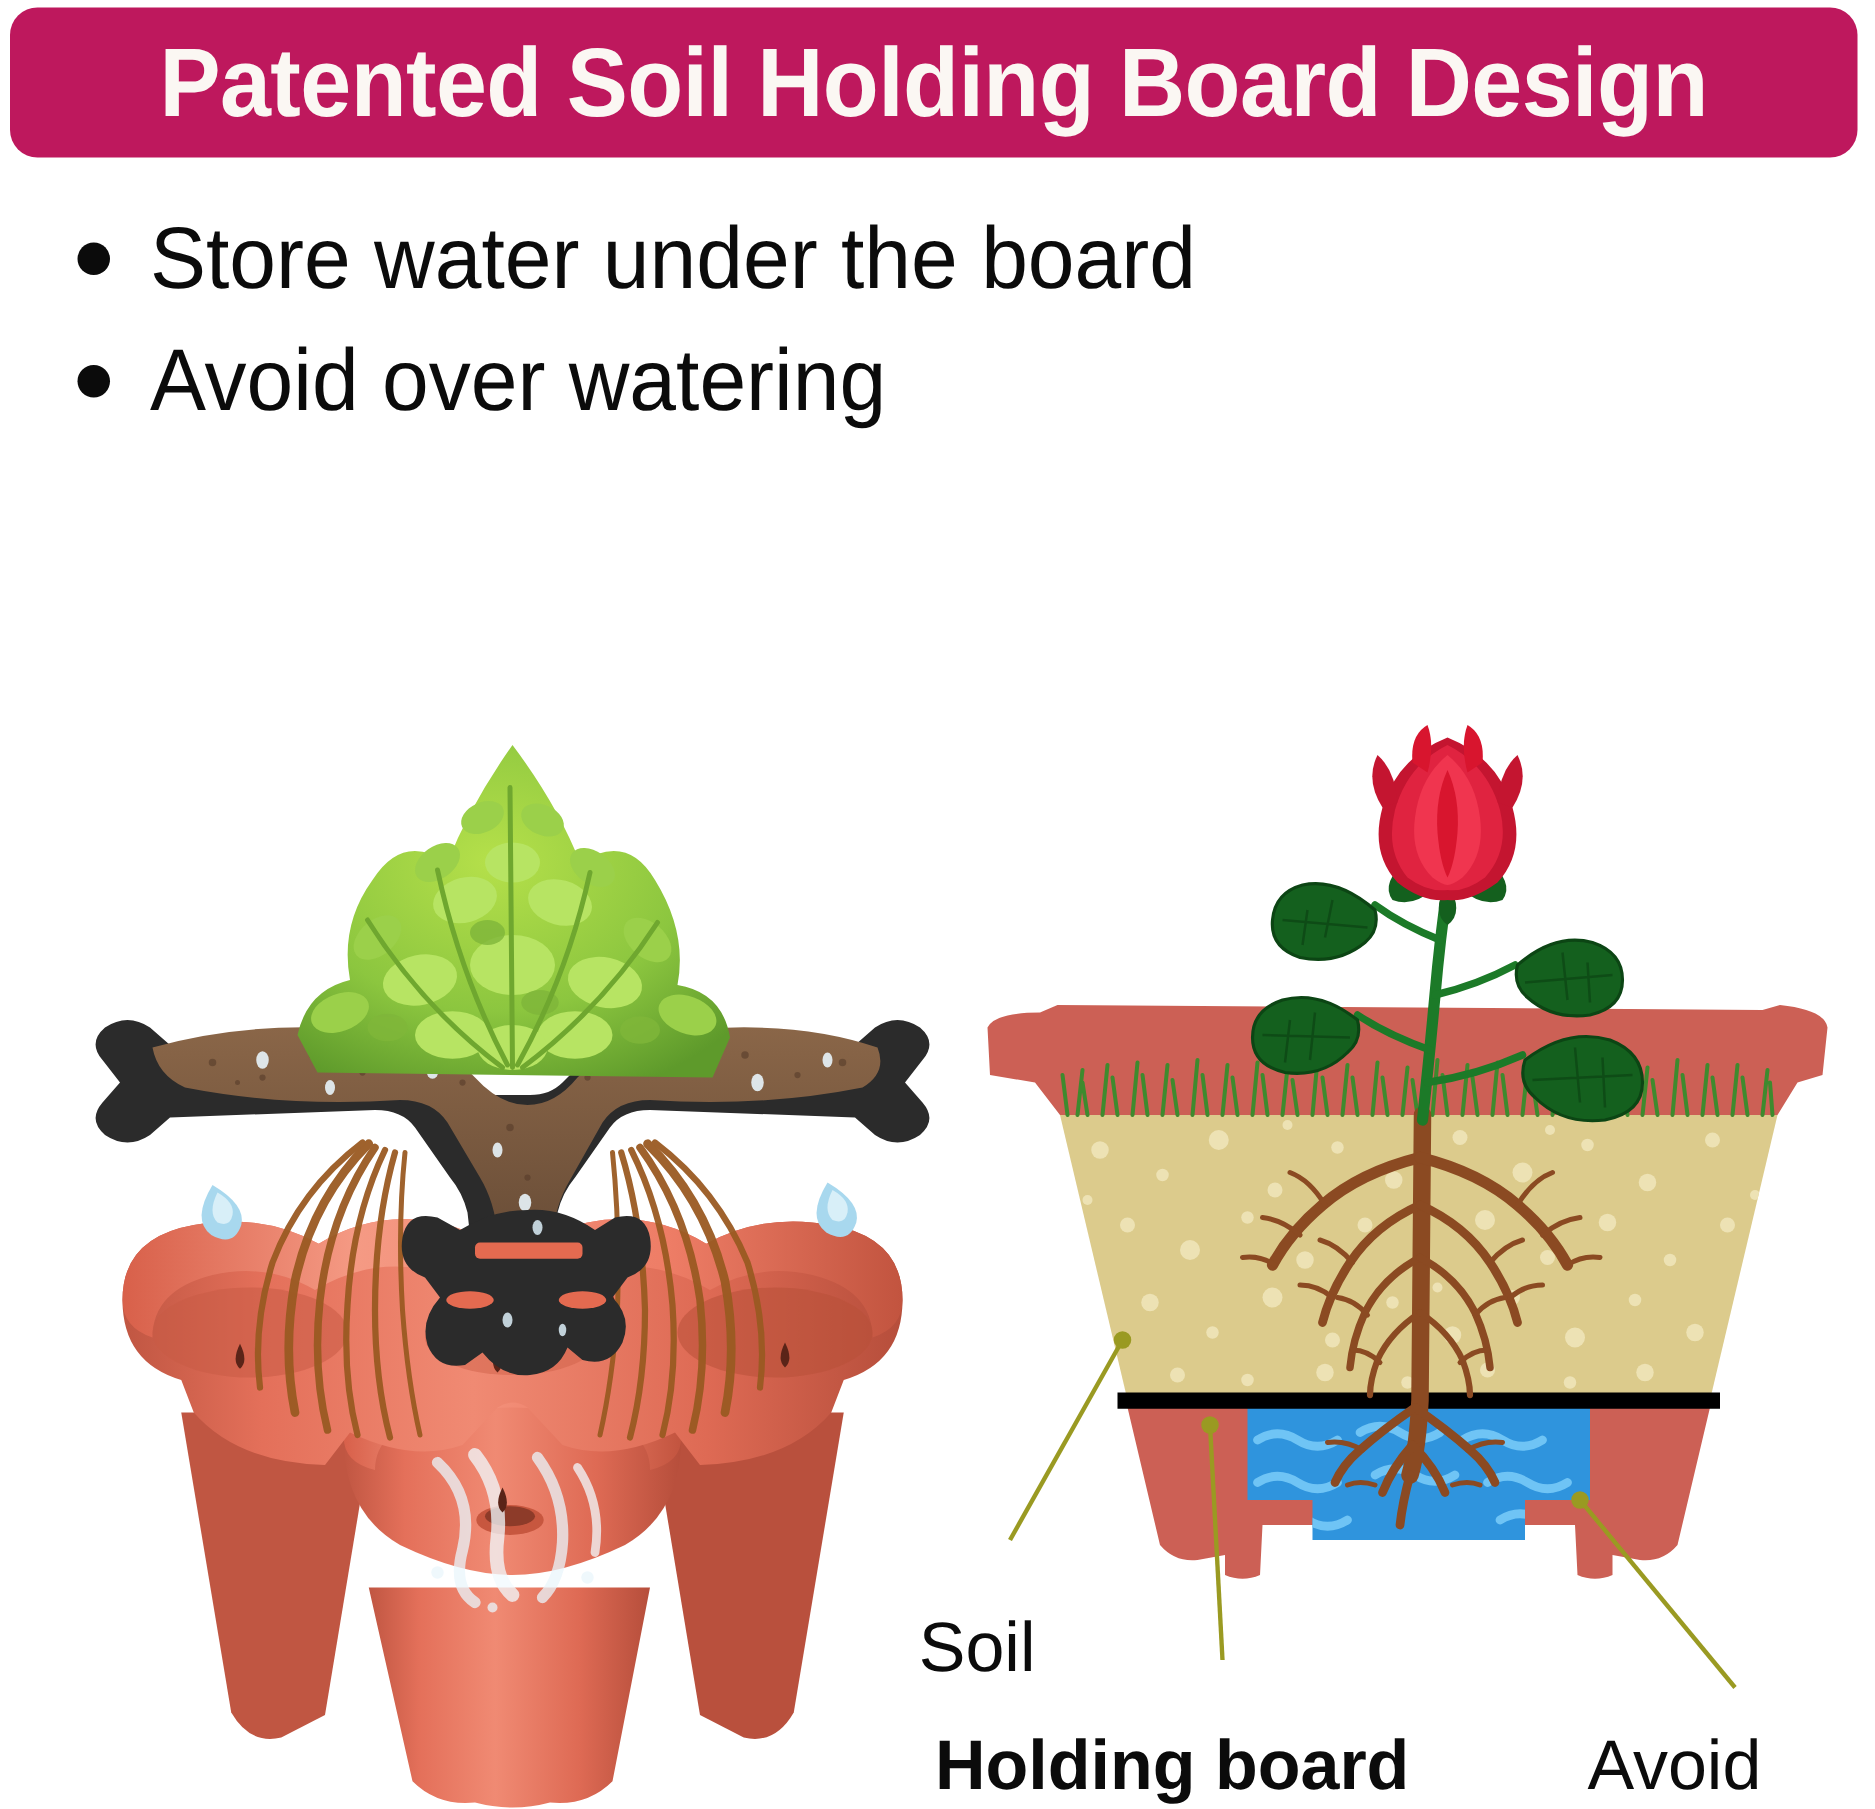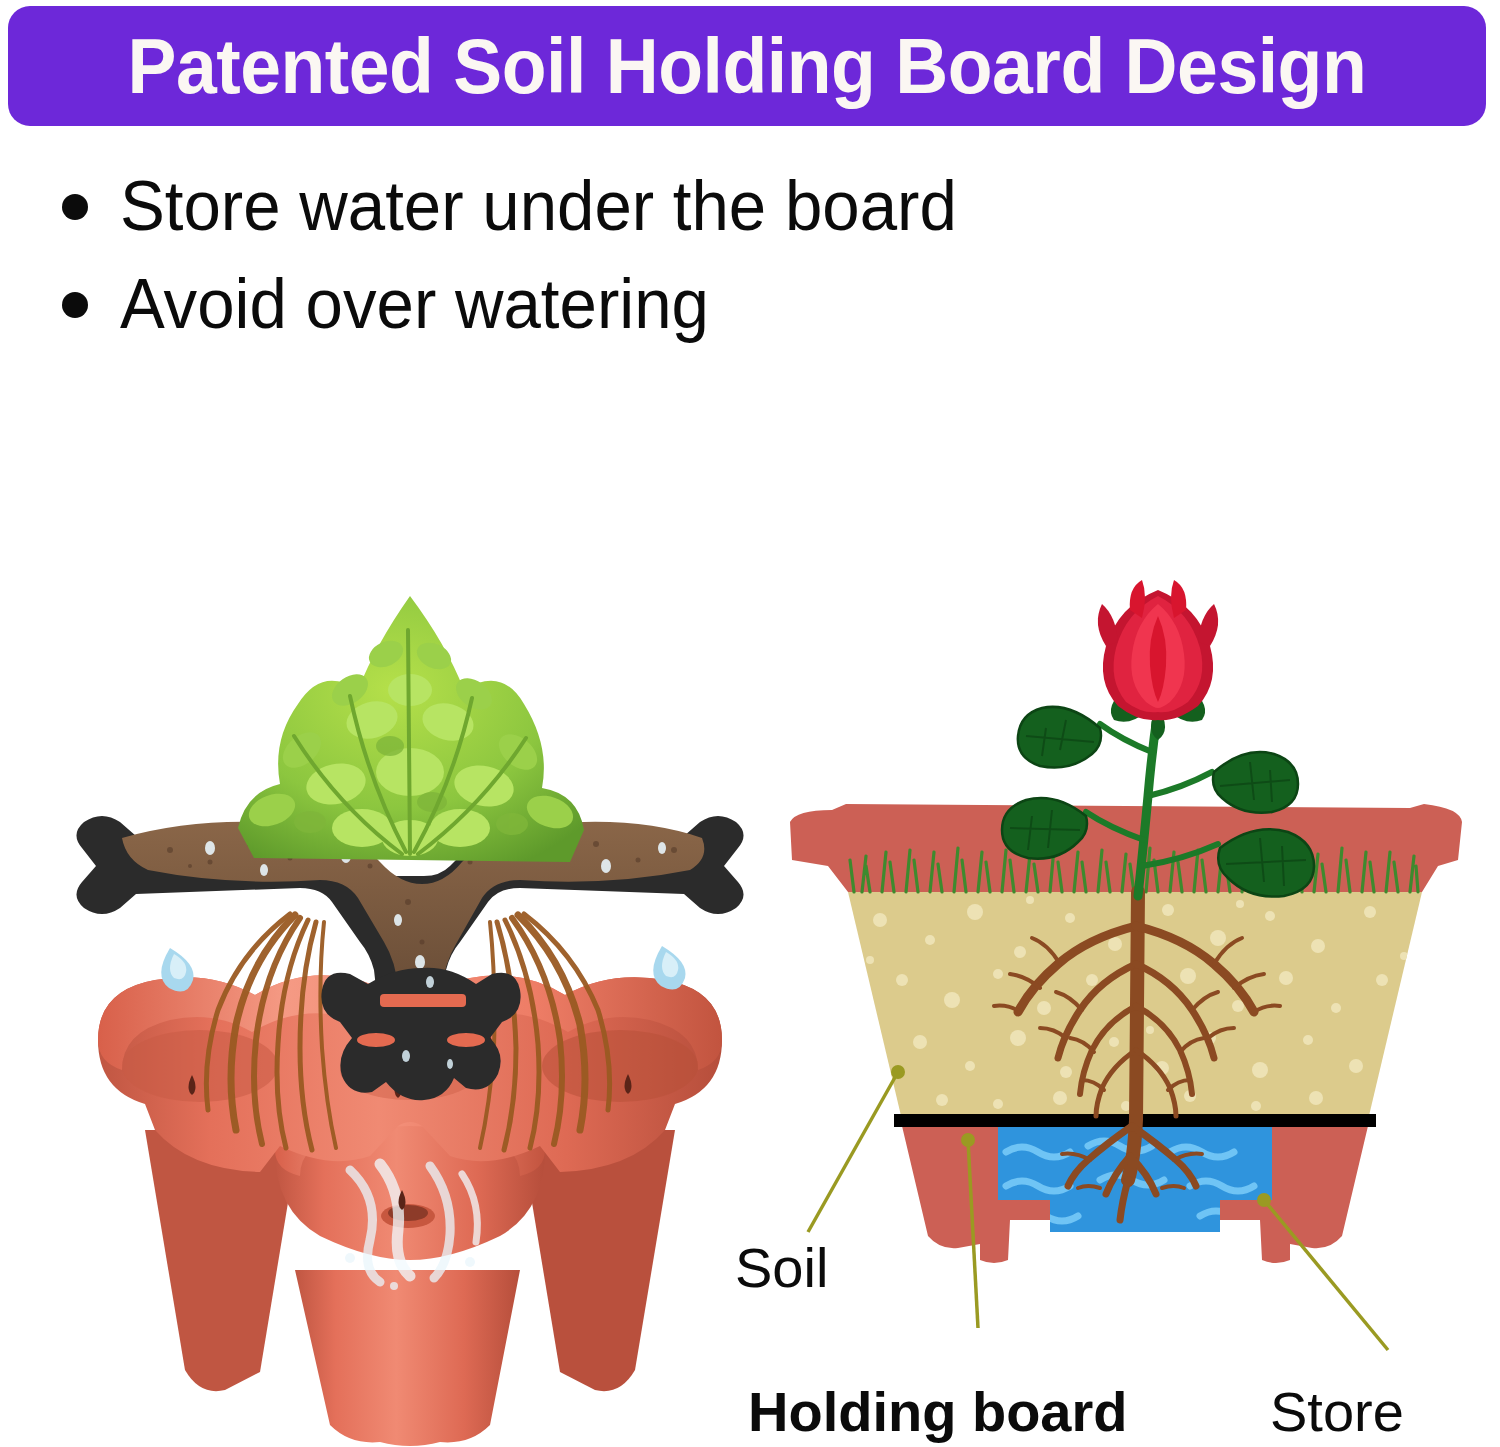--- a/index.html
+++ b/index.html
@@ -2,21 +2,21 @@
 <html><head>
 <meta charset="utf-8">
 <style>
   html,body{margin:0;padding:0;background:#ffffff;}
   body{width:1500px;height:1447px;position:relative;overflow:hidden;
        font-family:"Liberation Sans","DejaVu Sans",sans-serif;}
 
   
   #header-banner{
     position:absolute;left:8px;top:6px;width:1478px;height:120px;
-    background:#6d28d9;border-radius:22px;
+    background:#be185d;border-radius:22px;
     display:flex;align-items:center;justify-content:center;
   }
   #header-title{
     color:#FBF7F3;font-size:78px;line-height:1;font-weight:bold;
     letter-spacing:-0.5px;transform:scaleX(0.94);transform-origin:center;
     white-space:nowrap;
   }
 
   
   #bullet-list{position:absolute;left:0;top:150px;width:1500px;}
@@ -32,21 +32,21 @@
 
   
   #left-photo{position:absolute;left:50px;top:10px;width:720px;height:880px;}
 
   
   #right-diagram{position:absolute;left:770px;top:0px;width:730px;height:887px;}
 
   
   .callout-label{position:absolute;font-size:56px;color:#0b0b0b;
                  white-space:nowrap;line-height:1;}
-  #label-soil{left:735px;top:1240px;}
+  #label-soil{left:735px;top:1290px;}
   #label-holding-board{left:748px;top:1384px;font-weight:bold;}
   #label-water{left:1270px;top:1384px;}
 
   svg{display:block;overflow:visible;}
 </style>
 </head>
 <body>
 
 <div id="header-banner">
   <div id="header-title">Patented Soil Holding Board Design</div>
@@ -501,13 +501,13 @@
         <path d="M494,640 L618,790"></path>
         <circle cx="494" cy="640" r="7" fill="#9A9A22" stroke="none"></circle>
       </g>
     </svg>
   </div>
 
 </div>
 
 <div class="callout-label" id="label-soil">Soil</div>
 <div class="callout-label" id="label-holding-board">Holding board</div>
-<div class="callout-label" id="label-water">Store</div>
+<div class="callout-label" id="label-water">Avoid</div>
 
 </body></html>

